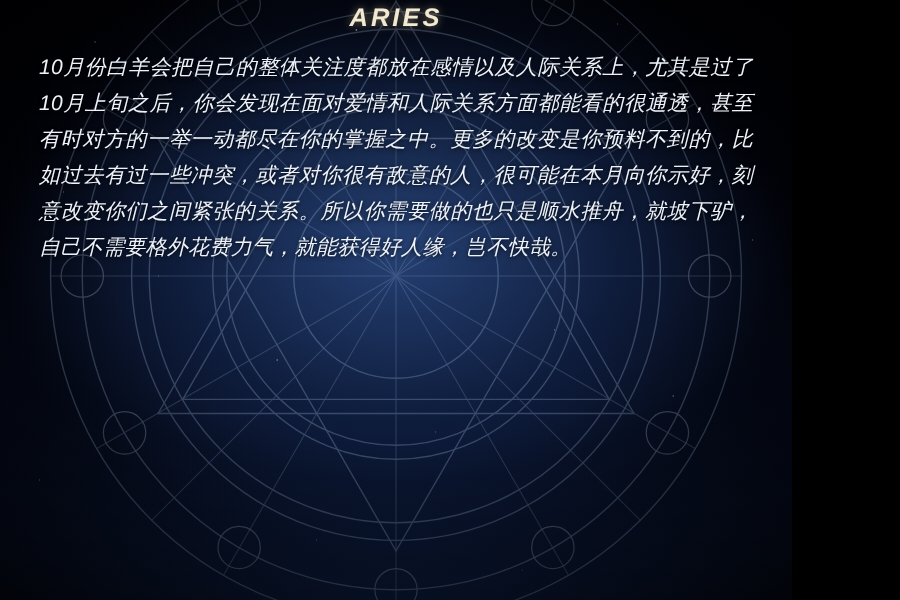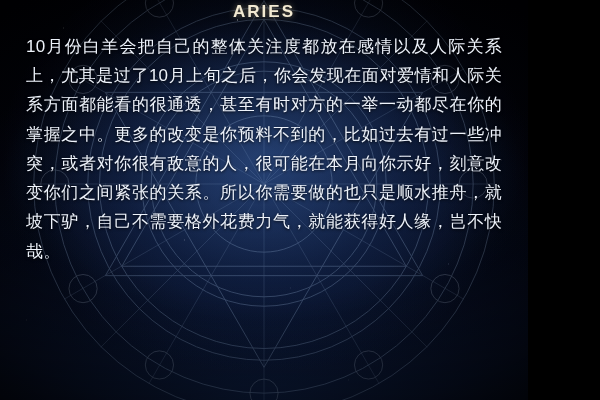--- a/index.html
+++ b/index.html
@@ -15,20 +15,21 @@
   }
   .page {
     position: relative;
     width: 528px;
     height: 400px;
     overflow: hidden;
     background:
       radial-gradient(ellipse 70% 55% at 50% 42%, rgba(40,70,130,0.55) 0%, rgba(16,30,62,0.5) 45%, rgba(5,10,26,0.2) 70%, rgba(2,4,12,0) 100%),
       radial-gradient(ellipse 120% 80% at 50% 100%, rgba(12,28,62,0.85) 0%, rgba(3,6,18,0.9) 60%, rgba(0,0,4,1) 100%),
       linear-gradient(180deg, #050a18 0%, #071027 30%, #0a1630 55%, #050b1c 80%, #01030a 100%);
+    font-style: italic;
   }
   
   .stars {
     position: absolute;
     inset: 0;
     background-image:
       radial-gradient(1px 1px at 12% 7%, rgba(255,255,255,0.85), transparent 60%),
       radial-gradient(1px 1px at 28% 16%, rgba(255,255,255,0.5), transparent 60%),
       radial-gradient(1.4px 1.4px at 45% 5%, rgba(255,255,255,0.9), transparent 60%),
       radial-gradient(1px 1px at 62% 12%, rgba(200,220,255,0.7), transparent 60%),
@@ -84,21 +85,21 @@
     text-align: center;
     color: #f2e9d2;
     font-size: 17px;
     font-weight: 700;
     letter-spacing: 2px;
     margin: 2px 0 10px 0;
     text-shadow: 0 0 6px rgba(255,230,170,0.45);
   }
   .body-text {
     color: #eef3fb;
-    font-size: 17px;
+    font-size: 14px;
     line-height: 1.72;
     text-align: justify;
     text-shadow: 0 1px 3px rgba(0,0,0,0.85);
     letter-spacing: 0.2px;
   }
   .body-text p {
     margin: 0;
   }
   .body-text p + p { margin-top: 0px; }
 </style>

